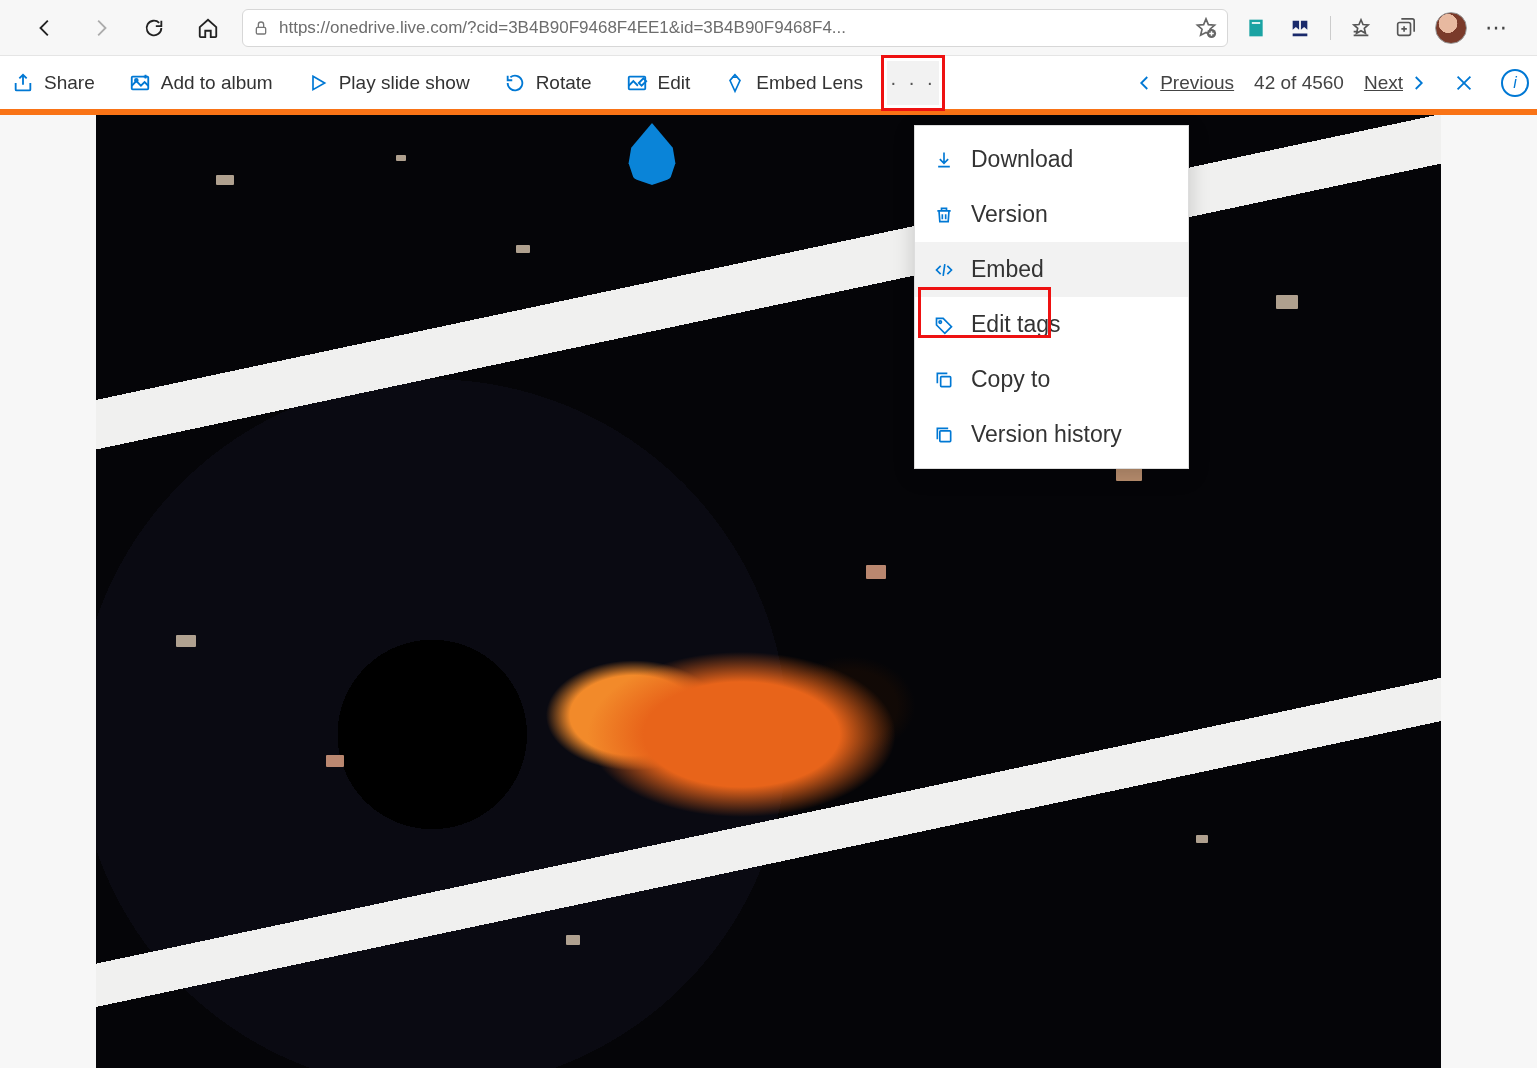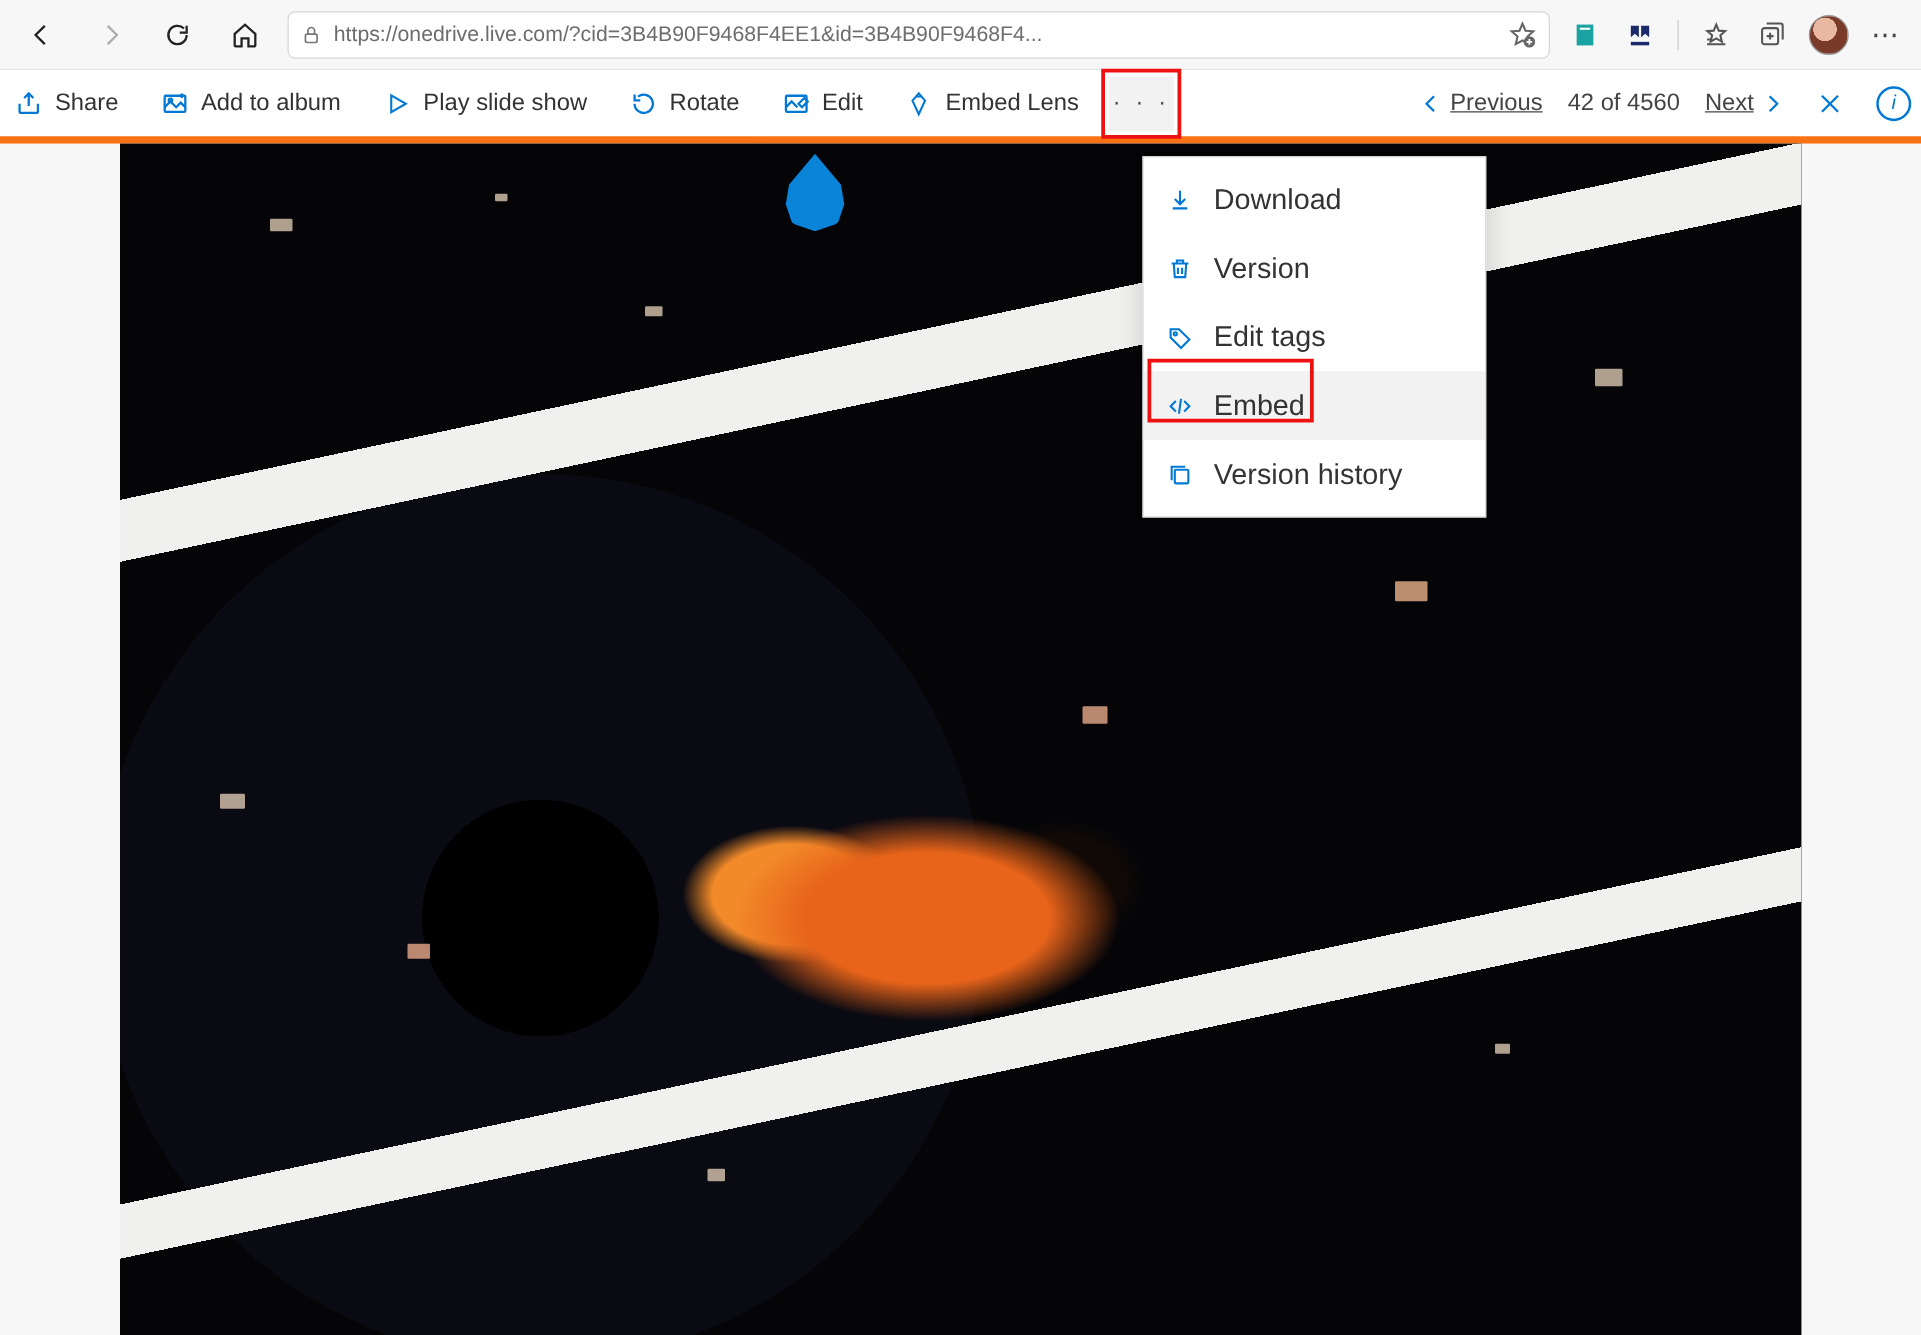--- a/index.html
+++ b/index.html
@@ -11,21 +11,21 @@
     overflow: hidden;
     position: relative;
   }
 
   
   .browser-bar {
     height: 56px;
     background: #f7f7f7;
     display: flex;
     align-items: center;
-    padding: 0 14px;
+    padding: 0 26px;
     gap: 14px;
     border-bottom: 1px solid #e5e5e5;
   }
   .nav-btn {
     width: 40px; height: 40px;
     display: flex; align-items: center; justify-content: center;
     border-radius: 4px;
     color: #555;
   }
   .nav-btn.disabled svg { opacity: .35; }
@@ -362,36 +362,45 @@
     <span>Download</span>
   </div>
   <div class="dd-item">
     <span class="dd-icon">
       <svg width="20" height="20" viewBox="0 0 24 24" stroke-width="2">
           <path d="M4 7h16M9 7V4h6v3M6 7l1 13h10l1-13M10 11v6M14 11v6"></path>
         </svg>
     </span>
     <span>Version</span>
   </div>
+  <div class="dd-item hover">
+    <span class="dd-icon">
+      <svg width="20" height="20" viewBox="0 0 24 24" stroke-width="2">
+          <path d="M8 7l-5 5 5 5M16 7l5 5-5 5M13 5l-2 14"></path>
+        </svg>
+    </span>
+    <span>Embed</span>
+  </div>
   <div class="dd-item">
     <span class="dd-icon">
       <svg width="20" height="20" viewBox="0 0 24 24" stroke-width="2">
           <path d="M3 12V4h8l10 10-8 8z"></path>
           <circle cx="7.5" cy="8.5" r="1.5"></circle>
         </svg>
     </span>
     <span>Edit tags</span>
   </div>
-  <div class="dd-item hover">
-    <span class="dd-icon">
-      <svg width="20" height="20" viewBox="0 0 24 24" stroke-width="2">
-          <path d="M8 7l-5 5 5 5M16 7l5 5-5 5M13 5l-2 14"></path>
-        </svg>
-    </span>
-    <span>Embed</span>
+  <div class="dd-item">
+    <span class="dd-icon">
+      <svg width="20" height="20" viewBox="0 0 24 24" stroke-width="2">
+          <rect x="8" y="8" width="12" height="12" rx="1"></rect>
+          <path d="M4 16V4h12"></path>
+        </svg>
+    </span>
+    <span>Copy to</span>
   </div>
   <div class="dd-item">
     <span class="dd-icon">
       <svg width="20" height="20" viewBox="0 0 24 24" stroke-width="2">
           <rect x="7" y="7" width="13" height="13" rx="1"></rect>
           <path d="M4 17V4h13"></path>
         </svg>
     </span>
     <span>Version history</span>
   </div>

